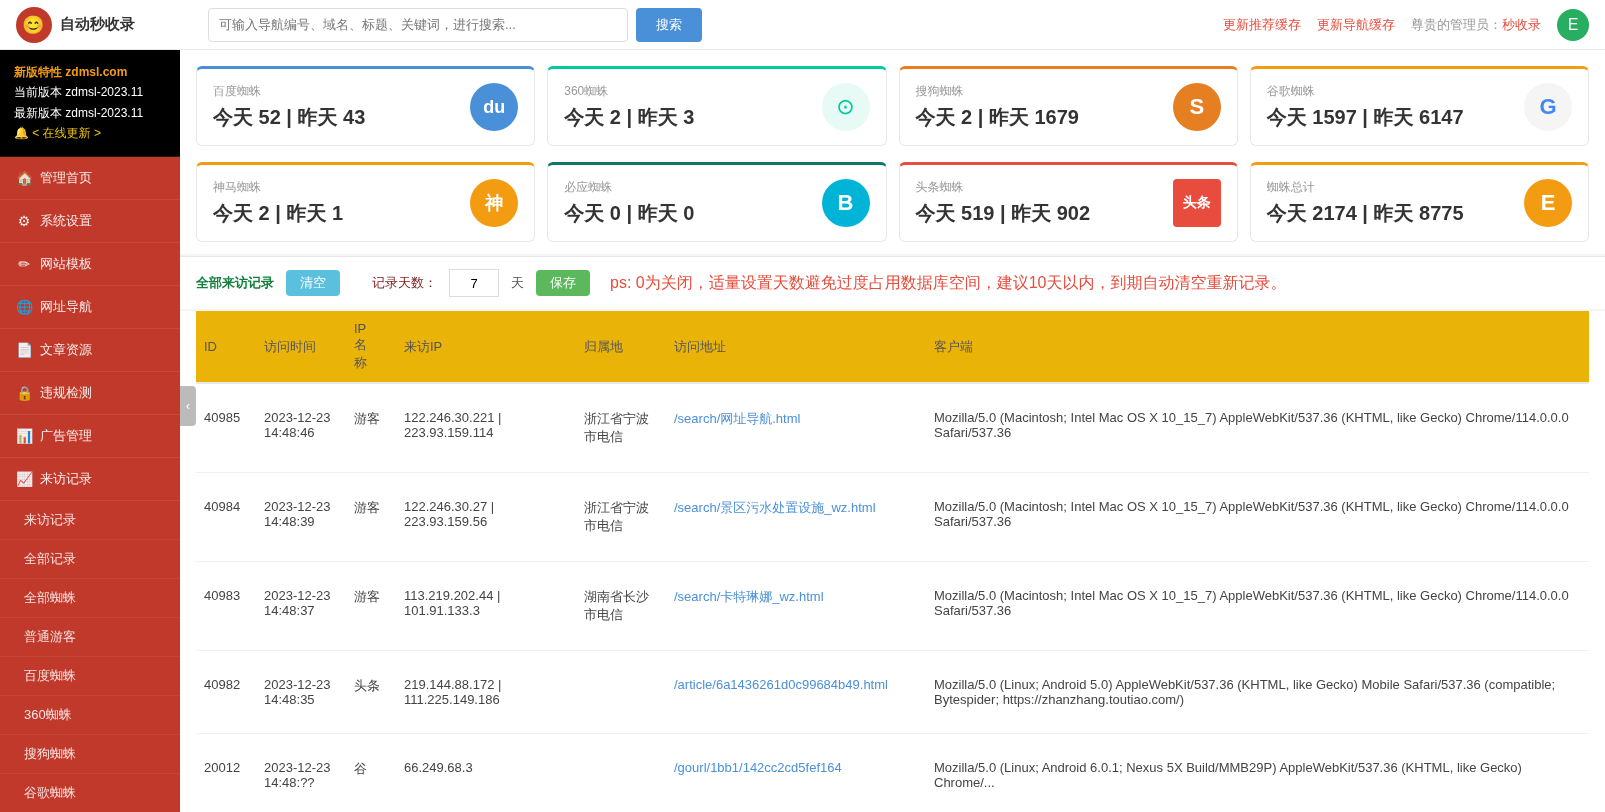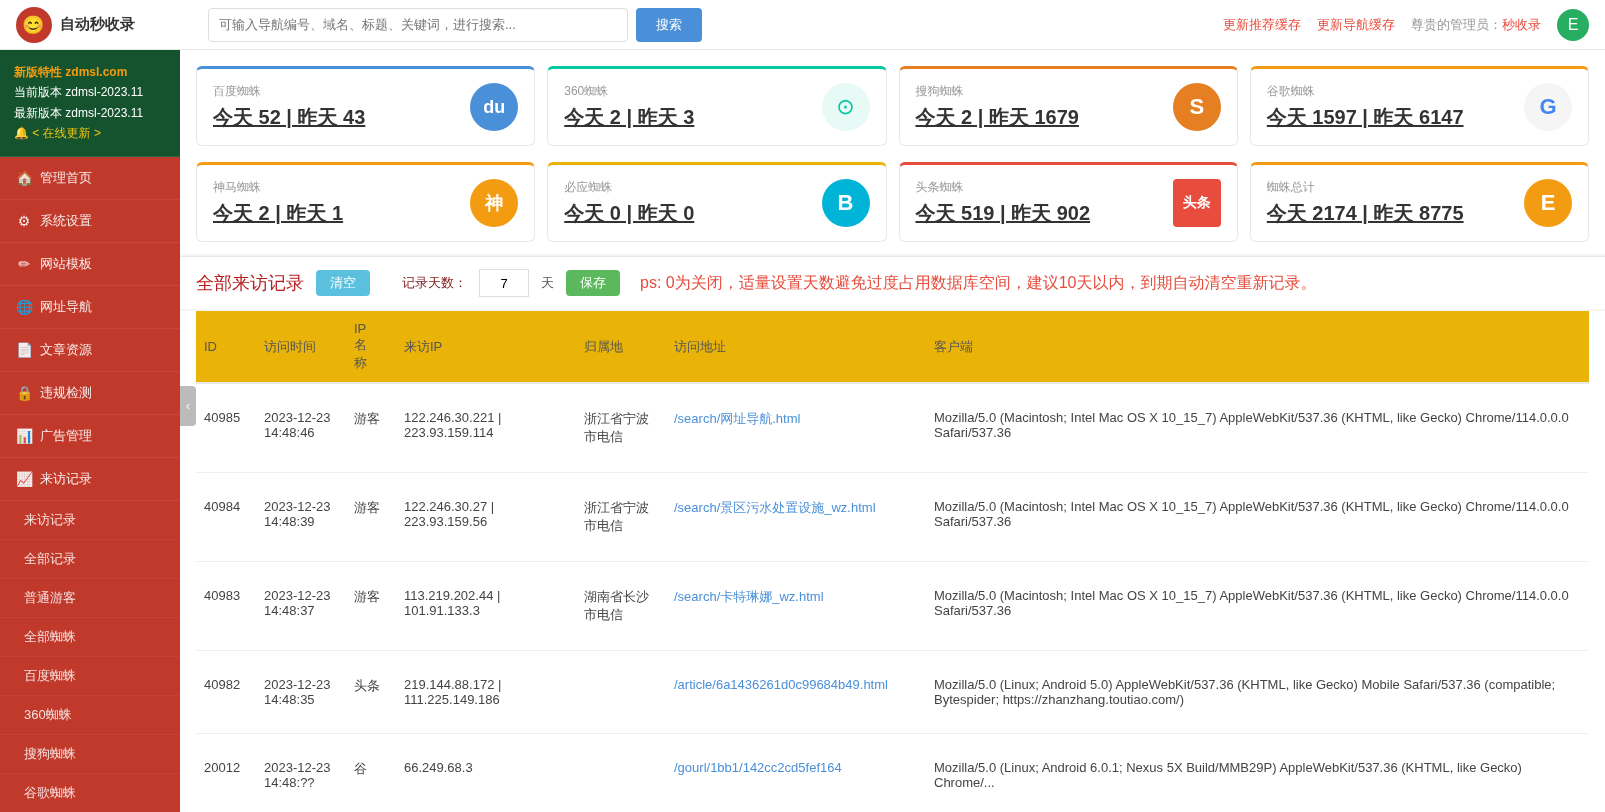--- a/index.html
+++ b/index.html
@@ -97,21 +97,21 @@
     
     .sidebar {
       width: 180px;
       background: #c0392b;
       flex-shrink: 0;
       overflow-y: auto;
       color: white;
     }
     .sidebar-info {
       padding: 12px 14px;
-      background: #14532d;
+      background: #000000;
       font-size: 12px;
       line-height: 1.7;
       border-bottom: 1px solid rgba(255,255,255,0.1);
     }
     .sidebar-info .new-feature {
       color: #f39c12;
       font-weight: bold;
     }
     .sidebar-info .update-link {
       color: #f1c40f;
@@ -167,25 +167,25 @@
       display: flex;
       align-items: center;
       justify-content: space-between;
       background: white;
     }
     .stat-card.baidu { border-top: 3px solid #4a90d9; }
     .stat-card.s360 { border-top: 3px solid #00c8a0; }
     .stat-card.sogou { border-top: 3px solid #e67e22; }
     .stat-card.google { border-top: 3px solid #f39c12; }
     .stat-card.shenma { border-top: 3px solid #f39c12; }
-    .stat-card.bing { border-top: 3px solid #eab308; }
+    .stat-card.bing { border-top: 3px solid #0f766e; }
     .stat-card.toutiao { border-top: 3px solid #e74c3c; }
     .stat-card.total { border-top: 3px solid #f39c12; gap: 28px; }
     .stat-label { font-size: 12px; color: #999; margin-bottom: 4px; }
-    .stat-value { font-size: 20px; font-weight: bold; color: #333; text-decoration: underline; }
+    .stat-value { font-size: 20px; font-weight: bold; color: #333; }
     .stat-icon {
       width: 48px; height: 48px;
       border-radius: 50%;
       display: flex; align-items: center; justify-content: center;
       font-size: 24px;
       flex-shrink: 0;
     }
     .stat-icon.baidu-icon { background: #4a90d9; color: white; }
     .stat-icon.s360-icon { background: #00c8a0; color: white; }
     .stat-icon.sogou-icon { background: #e67e22; color: white; }
@@ -198,21 +198,21 @@
     
     .log-controls {
       padding: 12px 16px;
       background: white;
       display: flex;
       align-items: center;
       gap: 12px;
       border-top: 1px solid #e8e8e8;
       margin-top: 2px;
     }
-    .log-label { font-size: 18px; color: #b91c1c; }
+    .log-label { font-size: 13px; color: #15803d; font-weight: bold; }
     .clear-btn {
       padding: 4px 14px;
       background: #5bc0de;
       color: white;
       border: none;
       border-radius: 4px;
       cursor: pointer;
       font-size: 13px;
     }
     .log-days-label { margin-left: 20px; font-size: 13px; color: #7f1d1d; }
@@ -346,22 +346,22 @@
       <span class="nav-icon">📊</span>
       <span>广告管理</span>
     </div>
     <div class="sidebar-nav-item">
       <span class="nav-icon">📈</span>
       <span>来访记录</span>
     </div>
 
     <div class="sidebar-sub-item">来访记录</div>
     <div class="sidebar-sub-item">全部记录</div>
+    <div class="sidebar-sub-item">全部蜘蛛</div>
     <div class="sidebar-sub-item">普通游客</div>
-    <div class="sidebar-sub-item">全部蜘蛛</div>
     <div class="sidebar-sub-item">百度蜘蛛</div>
     <div class="sidebar-sub-item">360蜘蛛</div>
     <div class="sidebar-sub-item">搜狗蜘蛛</div>
     <div class="sidebar-sub-item">谷歌蜘蛛</div>
 
   </div>
 
   <div class="content-area">
 
     <div class="spider-stats">

